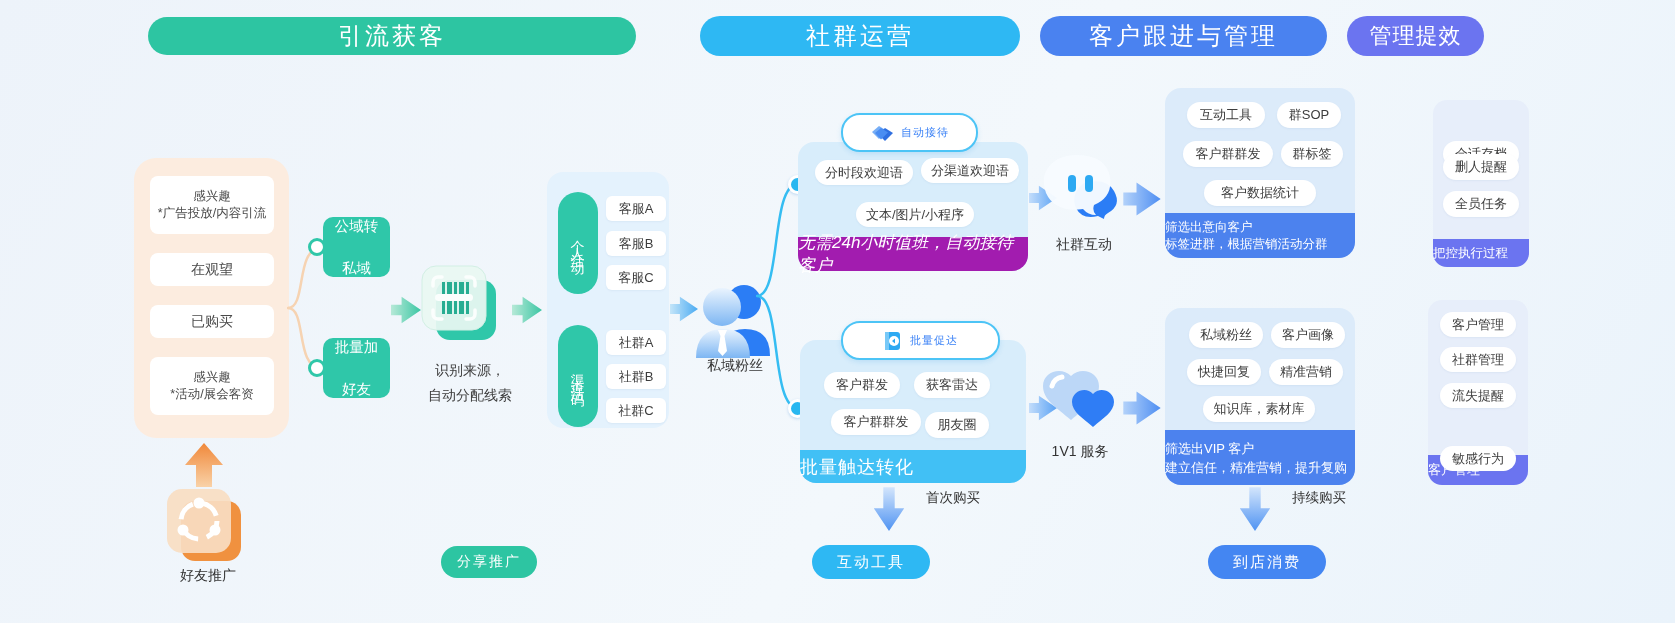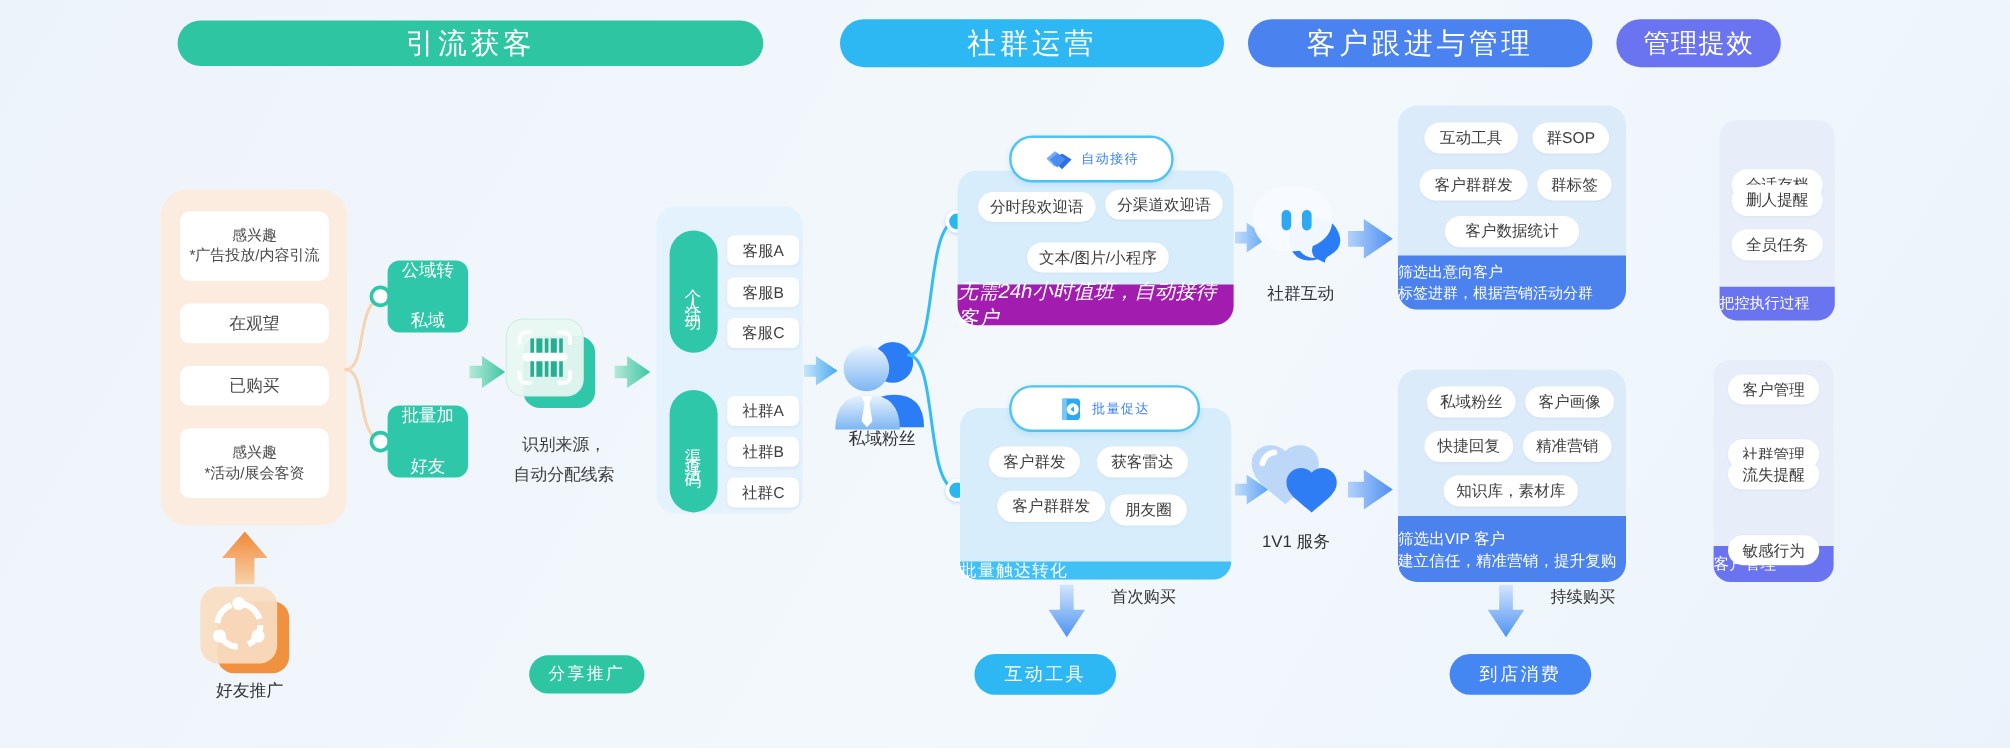--- a/index.html
+++ b/index.html
@@ -261,21 +261,21 @@
     <span>会话存档</span>
     </div>
   <div class="chip" style="left:1443px;top:154px;width:76px;height:26px;">
     <span>删人提醒</span>
     </div>
   <div class="chip" style="left:1443px;top:191px;width:76px;height:26px;">
     <span>全员任务</span>
     </div>
 
   <div class="box" style="left:800px;top:340px;width:226px;height:143px;background:#d8edfb;">
-    <div class="boxfooter" style="height:15px;background:#41c0f5;font-size:14px;letter-spacing:1px;">
+    <div class="boxfooter" style="height:33px;background:#41c0f5;font-size:18px;letter-spacing:1px;">
       <span>批量触达转化</span>
       </div>
   </div>
   <div class="titlepill" style="left:841px;top:321px;width:155px;height:35px;">
     <svg width="20" height="20" viewBox="0 0 20 20">
       <rect x="2" y="1" width="15" height="18" rx="3" fill="#2da9f2"></rect>
       <rect x="2" y="1" width="4" height="18" fill="#77c8f7"></rect>
       <circle cx="11" cy="10" r="5" fill="#fff"></circle>
       <path d="M9,10 l3,-2.5 v5 z" fill="#2da9f2"></path>
     </svg>
@@ -331,21 +331,21 @@
     </div>
 
   <div class="box" style="left:1428px;top:300px;width:100px;height:185px;background:#e7eefa;border-radius:14px;">
     <div class="boxfooter" style="height:30px;background:#6b74f0;font-size:13px;border-radius:0 0 14px 14px;">
       <span>客户管理</span>
       </div>
   </div>
   <div class="chip" style="left:1440px;top:312px;width:76px;height:25px;">
     <span>客户管理</span>
     </div>
-  <div class="chip" style="left:1440px;top:366px;width:76px;height:25px;">
+  <div class="chip" style="left:1440px;top:347px;width:76px;height:25px;">
     <span>社群管理</span>
     </div>
   <div class="chip" style="left:1440px;top:383px;width:76px;height:25px;">
     <span>流失提醒</span>
     </div>
   <div class="chip" style="left:1440px;top:418px;width:76px;height:25px;margin-top:28px;">
     <span>敏感行为</span>
     </div>
 
   <svg class="abs" style="left:870px;top:486px;" width="38" height="50" viewBox="0 0 40 50">

